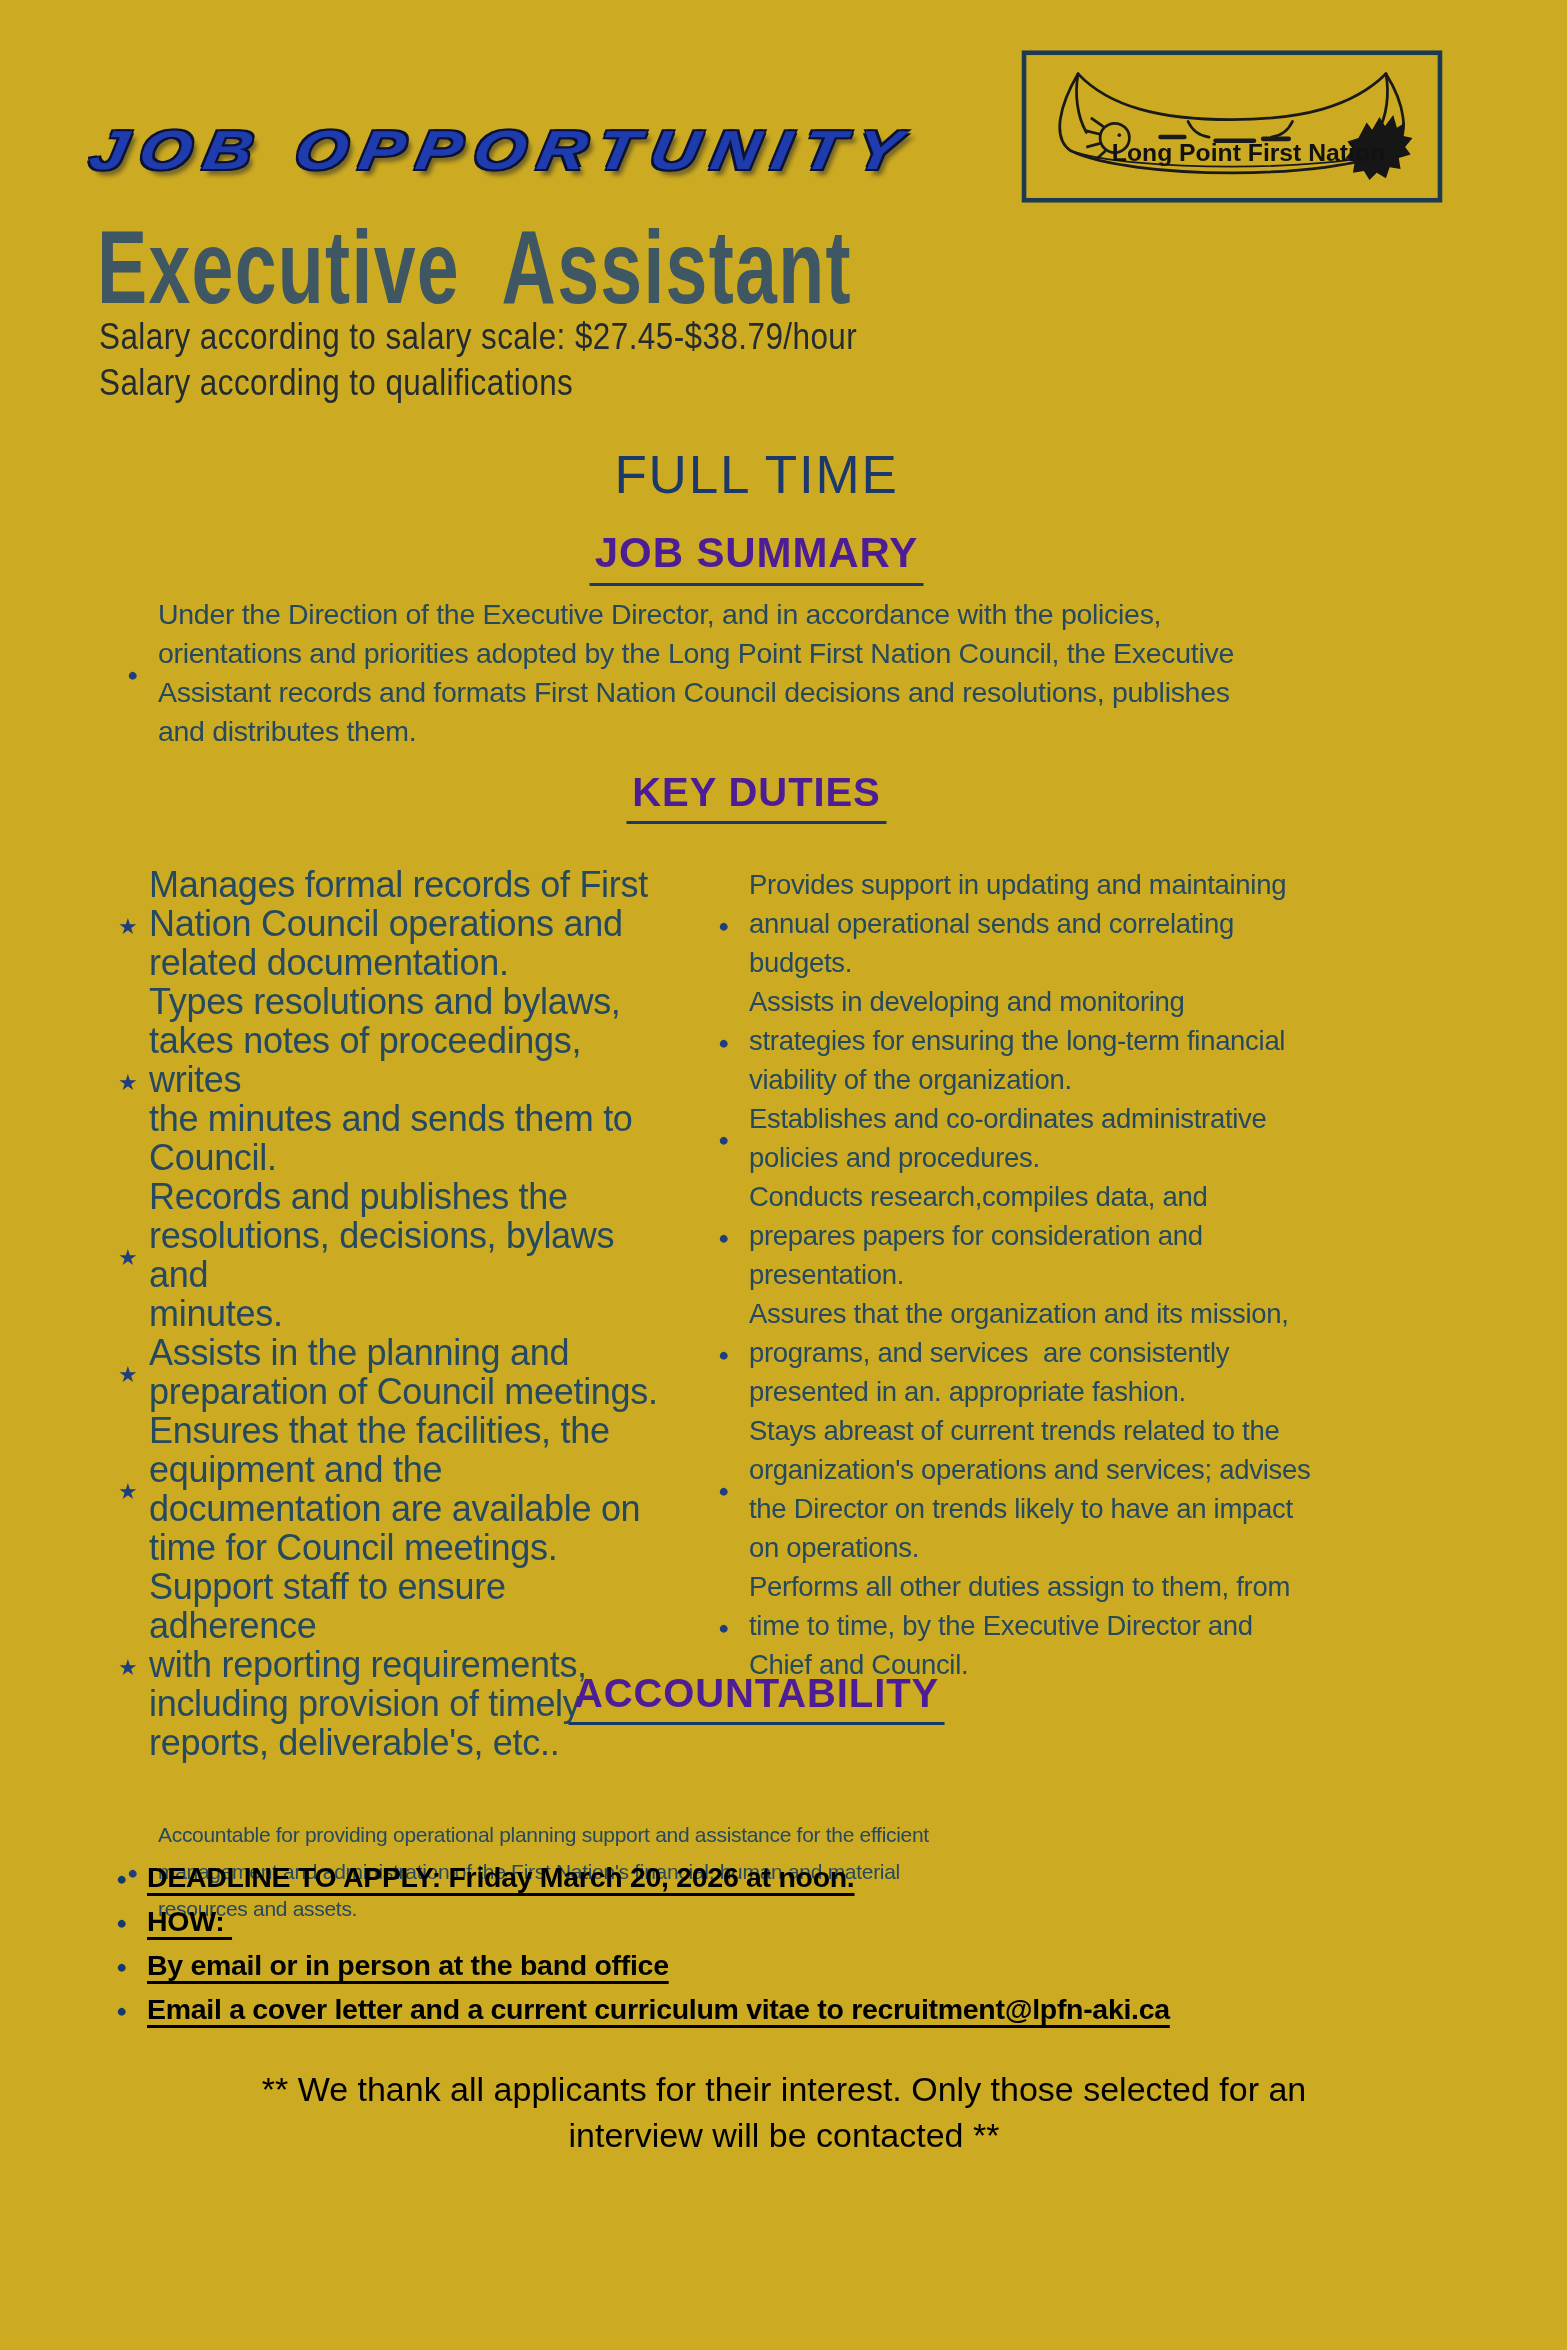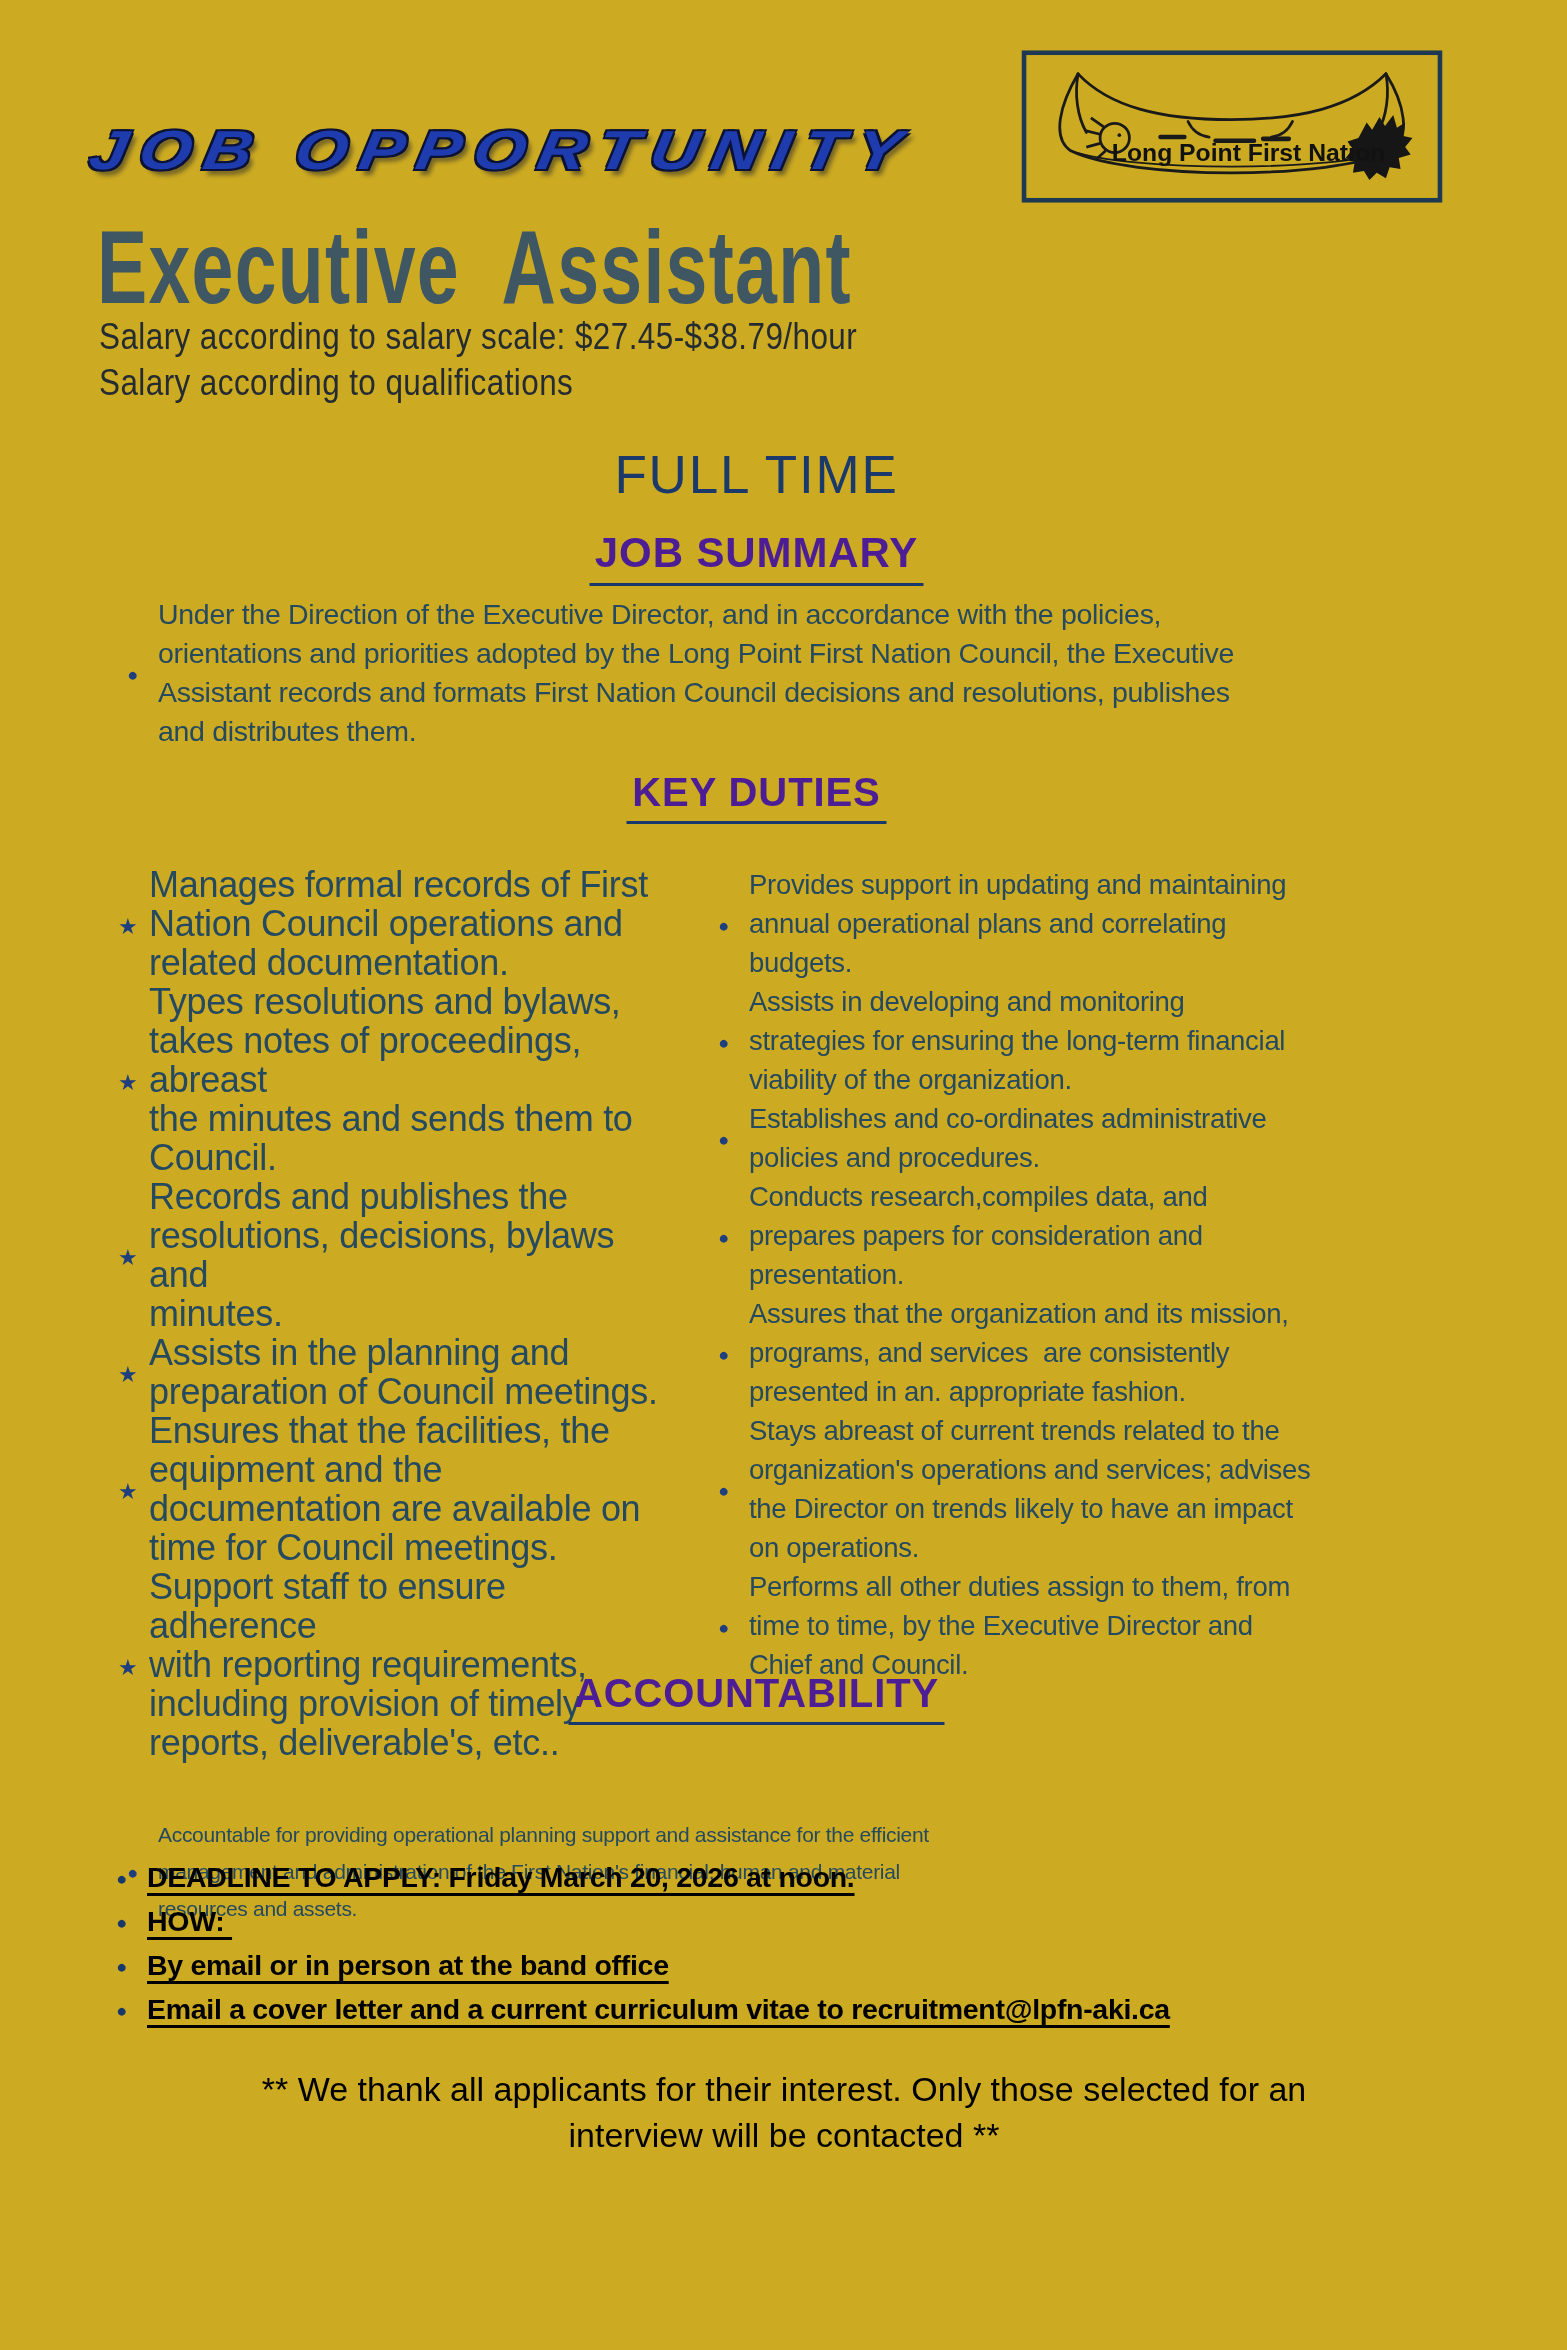--- a/index.html
+++ b/index.html
@@ -132,21 +132,21 @@
   <div class="bullet-list duties-left">
       <div class="bullet-item">
       <span class="bullet star"></span>
       <span class="item-text">Manages formal records of First
 Nation Council operations and
 related documentation.</span>
     </div>
       <div class="bullet-item">
       <span class="bullet star"></span>
       <span class="item-text">Types resolutions and bylaws,
-takes notes of proceedings, abreast
+takes notes of proceedings, writes
 the minutes and sends them to
 Council.</span>
     </div>
       <div class="bullet-item">
       <span class="bullet star"></span>
       <span class="item-text">Records and publishes the
 resolutions, decisions, bylaws and
 minutes.</span>
     </div>
       <div class="bullet-item">
@@ -167,21 +167,21 @@
 with reporting requirements,
 including provision of timely
 reports, deliverable's, etc..</span>
     </div>
     </div>
 
   <div class="bullet-list duties-right">
       <div class="bullet-item">
       <span class="bullet dot"></span>
       <span class="item-text">Provides support in updating and maintaining
-annual operational plans and correlating
+annual operational sends and correlating
 budgets.</span>
     </div>
       <div class="bullet-item">
       <span class="bullet dot"></span>
       <span class="item-text">Assists in developing and monitoring
 strategies for ensuring the long-term financial
 viability of the organization.</span>
     </div>
       <div class="bullet-item">
       <span class="bullet dot"></span>

